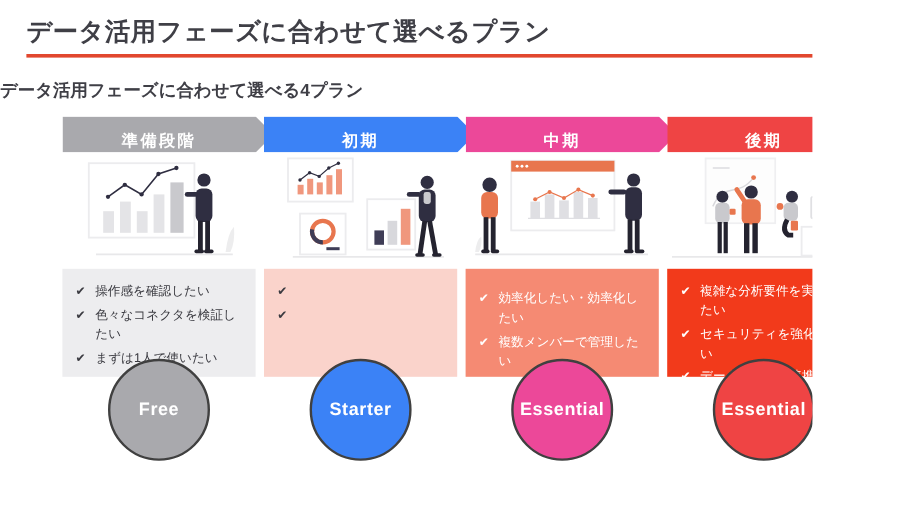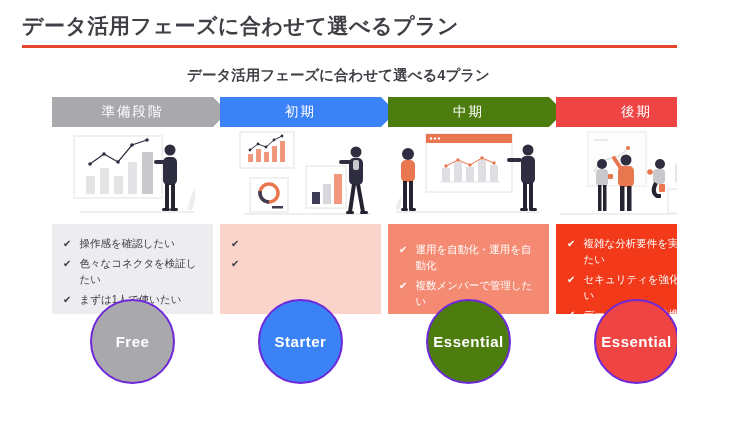--- a/index.html
+++ b/index.html
@@ -11,59 +11,59 @@
   .title {
     position:absolute; left:22px; top:12px;
     font-size:21px; font-weight:bold; color:#3f3f46; letter-spacing:0.5px;
     white-space:nowrap;
   }
   .rule {
     position:absolute; left:22px; top:45px; width:706px; height:3px;
     background:#e2472e;
   }
   .subtitle {
-    position:absolute; left:0; top:66px; width:100%; text-align:center;
+    position:absolute; left:0; top:66px; width:100%; text-align:left;
     font-size:14.5px; font-weight:bold; color:#3f3f46;
   }
   .col { position:absolute; top:97px; width:161px; }
   .col-1 { left:52px; }  .col-2 { left:220px; }
   .col-3 { left:388px; } .col-4 { left:556px; }
 
   .arrow {
     position:absolute; top:0; left:0; width:176px; height:30px;
     clip-path:polygon(0 0, 161px 0, 100% 50%, 161px 100%, 0 100%);
-    display:flex; align-items:center; justify-content:center;
+    display:flex; align-items:flex-end; justify-content:center;
     padding-right:15px; box-sizing:border-box;
-    color:#fff; font-weight:normal; font-size:13.5px; letter-spacing:2px;
+    color:#fff; font-weight:bold; font-size:13.5px; letter-spacing:2px;
   }
   .illus { position:absolute; top:33px; left:0; width:161px; height:90px; }
   .illus svg { display:block; }
 
   .box {
     position:absolute; top:127px; left:0; width:161px; height:90px;
     box-sizing:border-box; padding:11px 8px 0 11px;
     font-size:10.5px; line-height:1.55; color:#3a3a40;
   }
   .box.pad-deep { padding-top:17px; }
   .item { display:flex; margin-bottom:3px; }
   .check { flex:0 0 auto; margin-right:8px; font-size:10px; line-height:1.7; }
 
   .circle {
     position:absolute; top:202px; left:38px; width:85px; height:85px;
-    border-radius:50%; border:2px solid #6d28d9; box-sizing:border-box;
+    border-radius:50%; border:2px solid #404040; box-sizing:border-box;
     display:flex; align-items:center; justify-content:center;
     color:#ffffff; font-size:15px; font-weight:bold; letter-spacing:0.5px;
   }
 
   
   .c-gray  .arrow, .c-gray  .circle { background:#a9a9ad; }
   .c-gray  .box  { background:#ededef; }
   .c-pink  .arrow, .c-pink  .circle { background:#3b82f6; }
   .c-pink  .box  { background:#fad3cb; }
-  .c-salmon .arrow, .c-salmon .circle { background:#4d7c0f; }
+  .c-salmon .arrow, .c-salmon .circle { background:#ec4899; }
   .c-salmon .box { background:#f58a73; color:#ffffff; }
   .c-red   .arrow, .c-red   .circle { background:#ef4444; }
   .c-red   .box  { background:#f23a1b; color:#ffffff; }
 </style>
 </head>
 <body>
 
 <div class="slide">
 
   <div class="title">データ活用フェーズに合わせて選べるプラン</div>
@@ -224,21 +224,21 @@
           <rect x="141" y="53" width="4" height="26" fill="#24232f"></rect>
           <rect x="132" y="78" width="8" height="3" rx="1.5" fill="#24232f"></rect>
           <rect x="141" y="78" width="8" height="3" rx="1.5" fill="#24232f"></rect>
         </g>
         <path d="M8 80 q1 -10 5 -13 q1 8 -2 13 z" fill="#ededee"></path>
       </svg>
     </div>
     <div class="box pad-deep">
       <div class="item">
         <span class="check">✔</span>
-        <span>運用を自動化・運用を自動化</span>
+        <span>効率化したい・効率化したい</span>
       </div>
       <div class="item">
         <span class="check">✔</span>
         <span>複数メンバーで管理したい</span>
       </div>
     </div>
     <div class="circle">
       <span>Essential</span>
     </div>
   </div>

